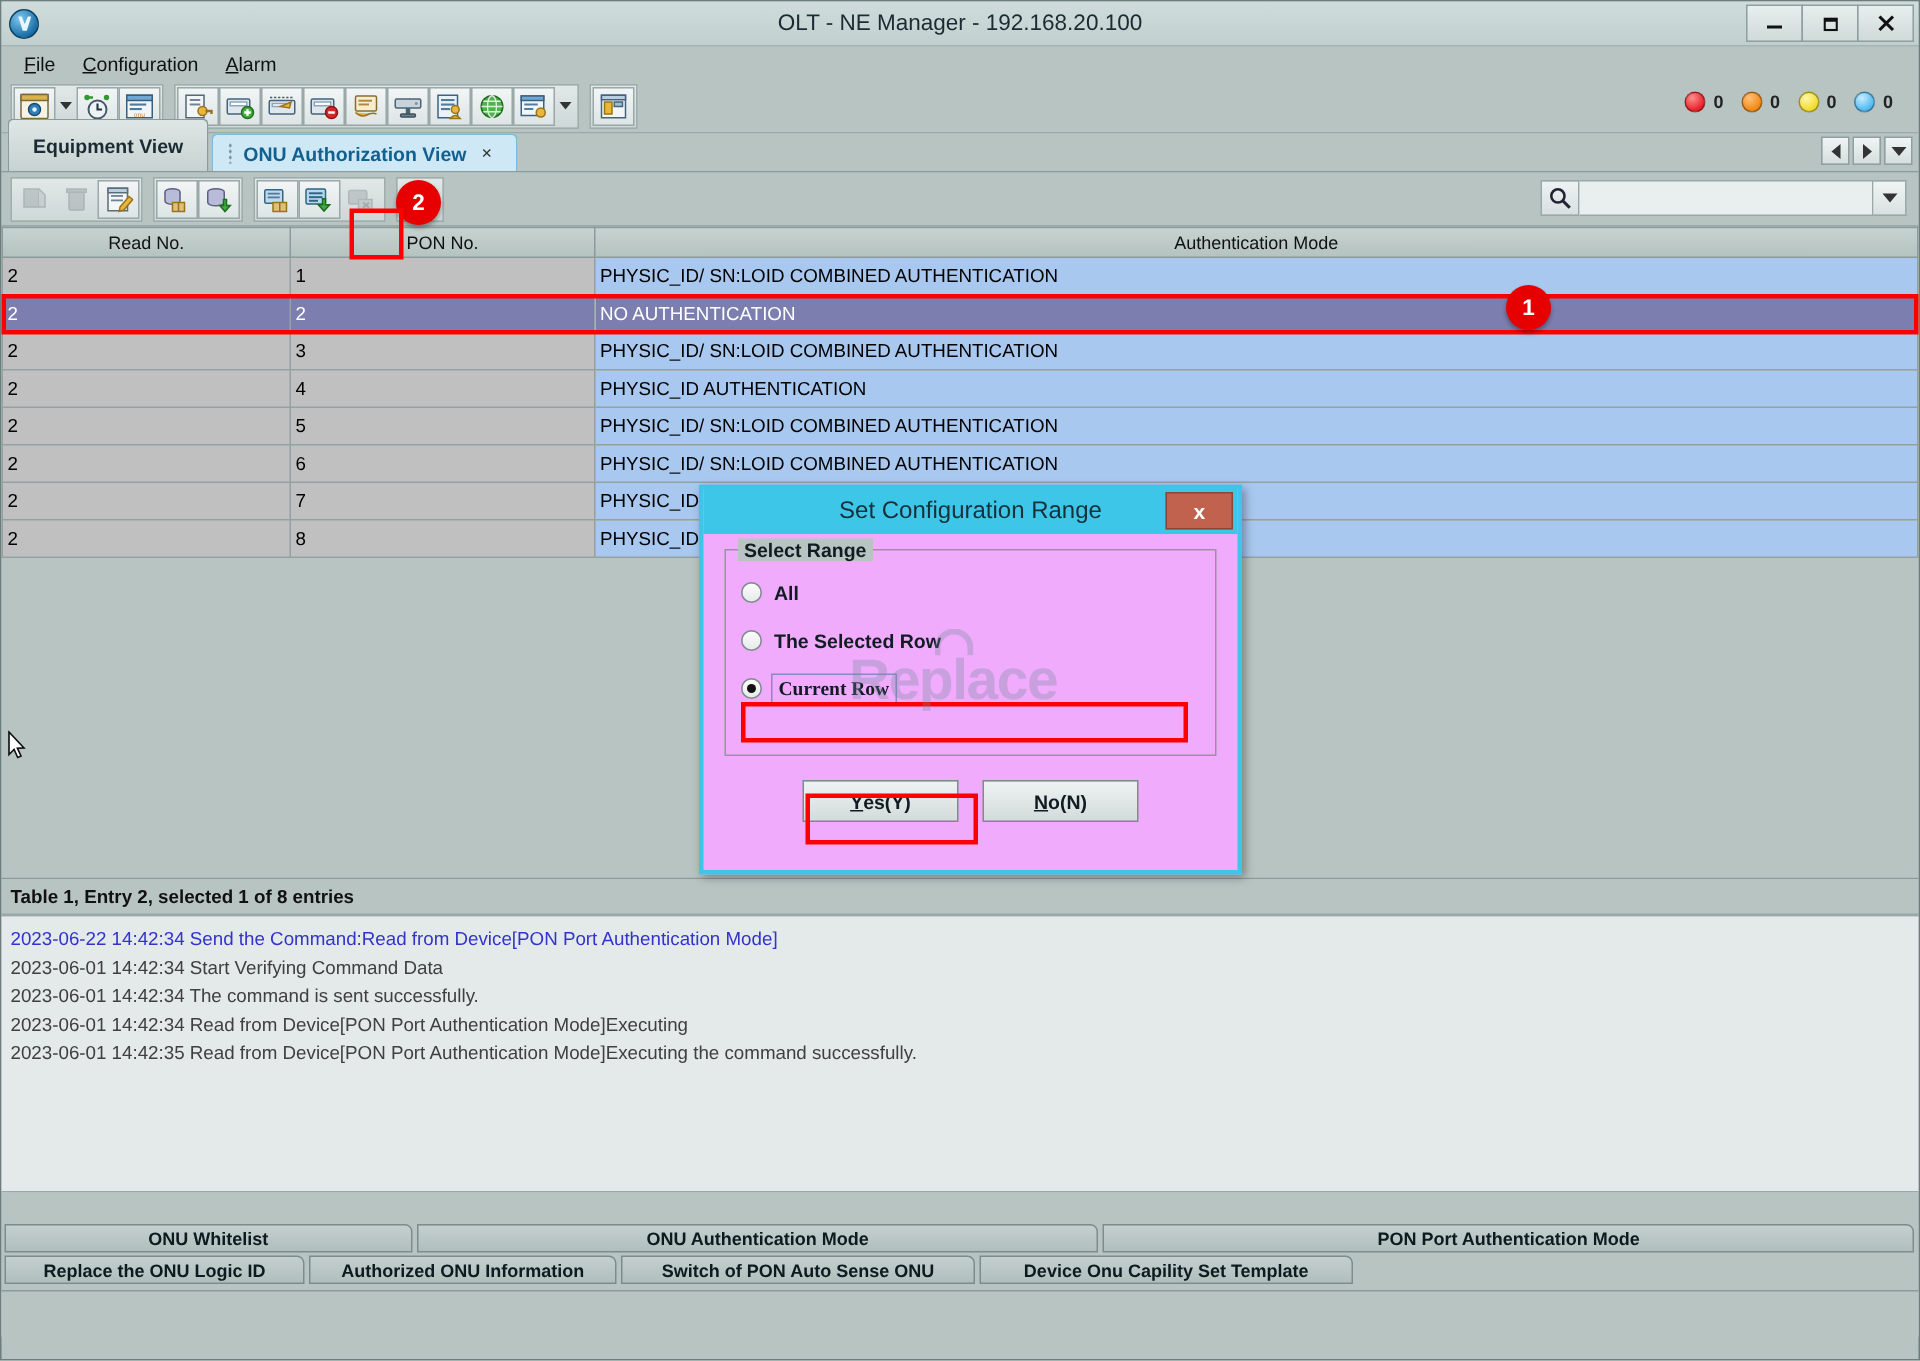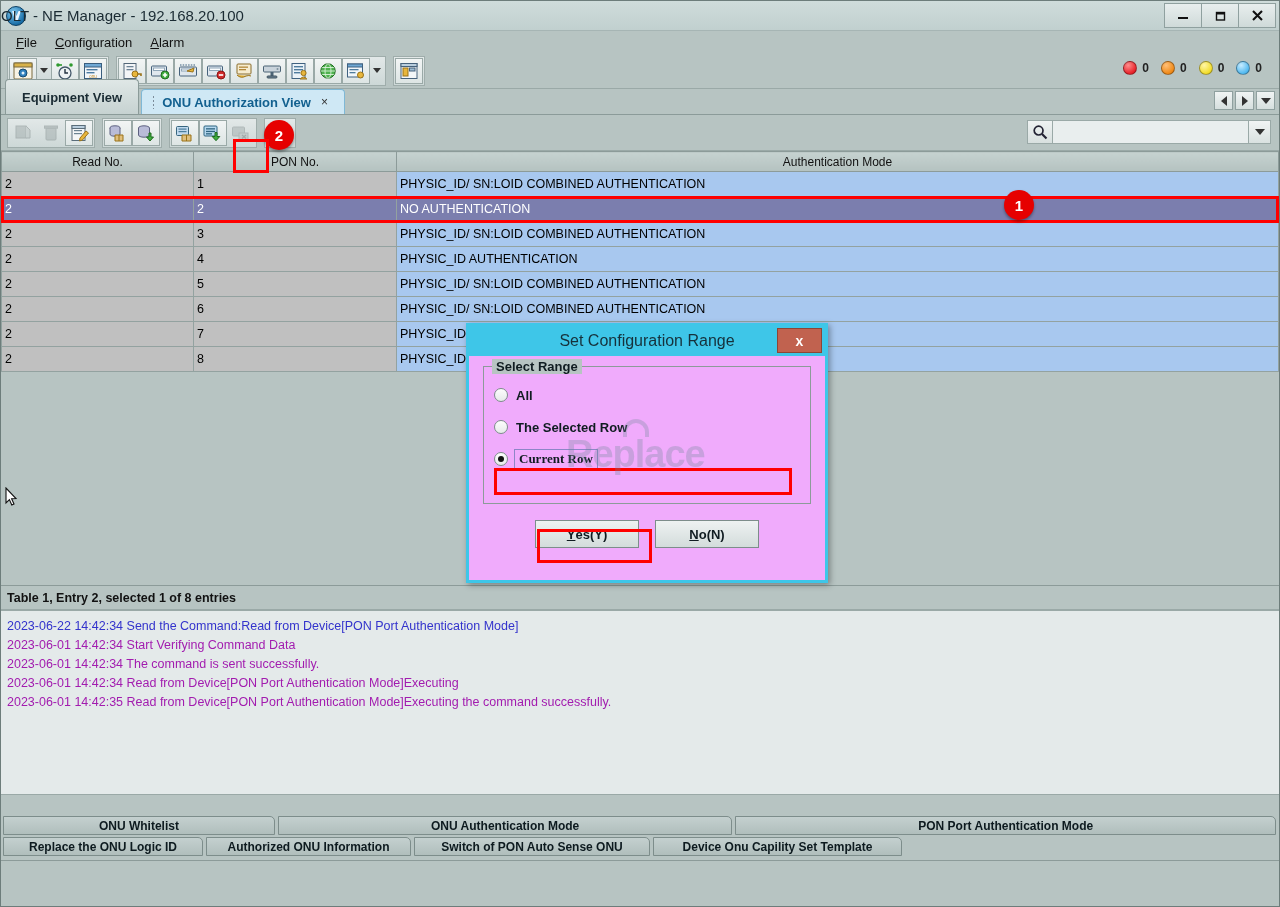--- a/index.html
+++ b/index.html
@@ -34,21 +34,21 @@
   }
   .app-logo::after {
     content: "";
     position: absolute; left: 5px; top: 4px;
     width: 9px; height: 10px;
     background: #eaf6ff;
     clip-path: polygon(0 0, 25% 0, 50% 55%, 75% 0, 100% 0, 65% 100%, 35% 100%);
   }
   .title-text {
     position: absolute; left: 0; right: 0; top: 0;
-    line-height: 30px; 
+    line-height: 30px; text-align: center;
     font-size: 15px; color: #1b2b33;
   }
   .win-btns {
     position: absolute; right: 3px; top: 2px;
     display: flex; gap: 0;
   }
   .win-btn {
     width: 38px; height: 25px;
     border: 1px solid #8fa09f;
     background: linear-gradient(#e8eeee, #cfdad9);
@@ -277,21 +277,21 @@
   
   .logpanel {
     height: 184px;
     background: #e4eaea;
     border-bottom: 1px solid #9aa9a7;
     padding: 6px 6px 0 6px;
     overflow: hidden;
   }
   .logline {
     font-size: 12.5px;
-    color: #a21caf;
+    color: #404040;
     line-height: 19px;
     white-space: nowrap;
   }
   .logline.blue { color: #3333cc; }
 
   
   .bottomtabs {
     background: #b7c4c2;
     padding-top: 19px;
   }

